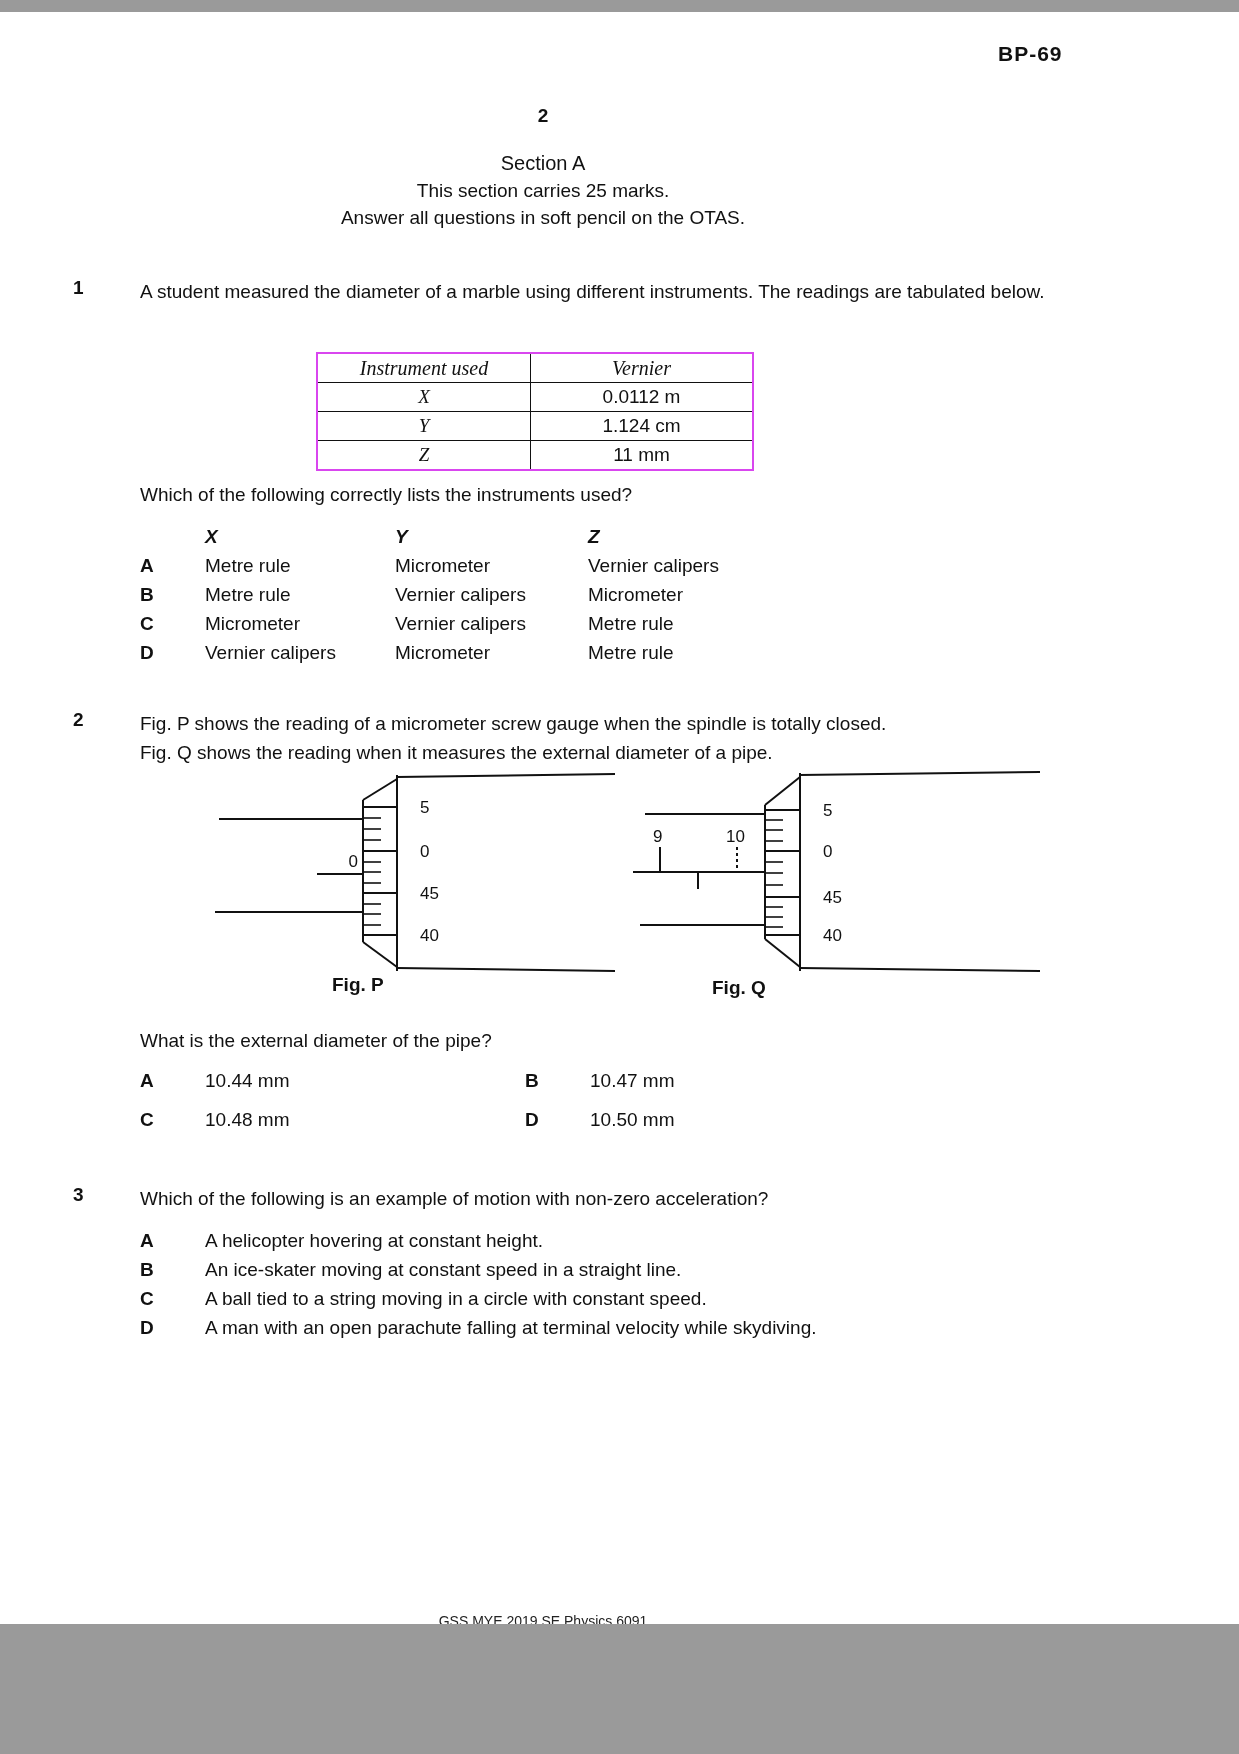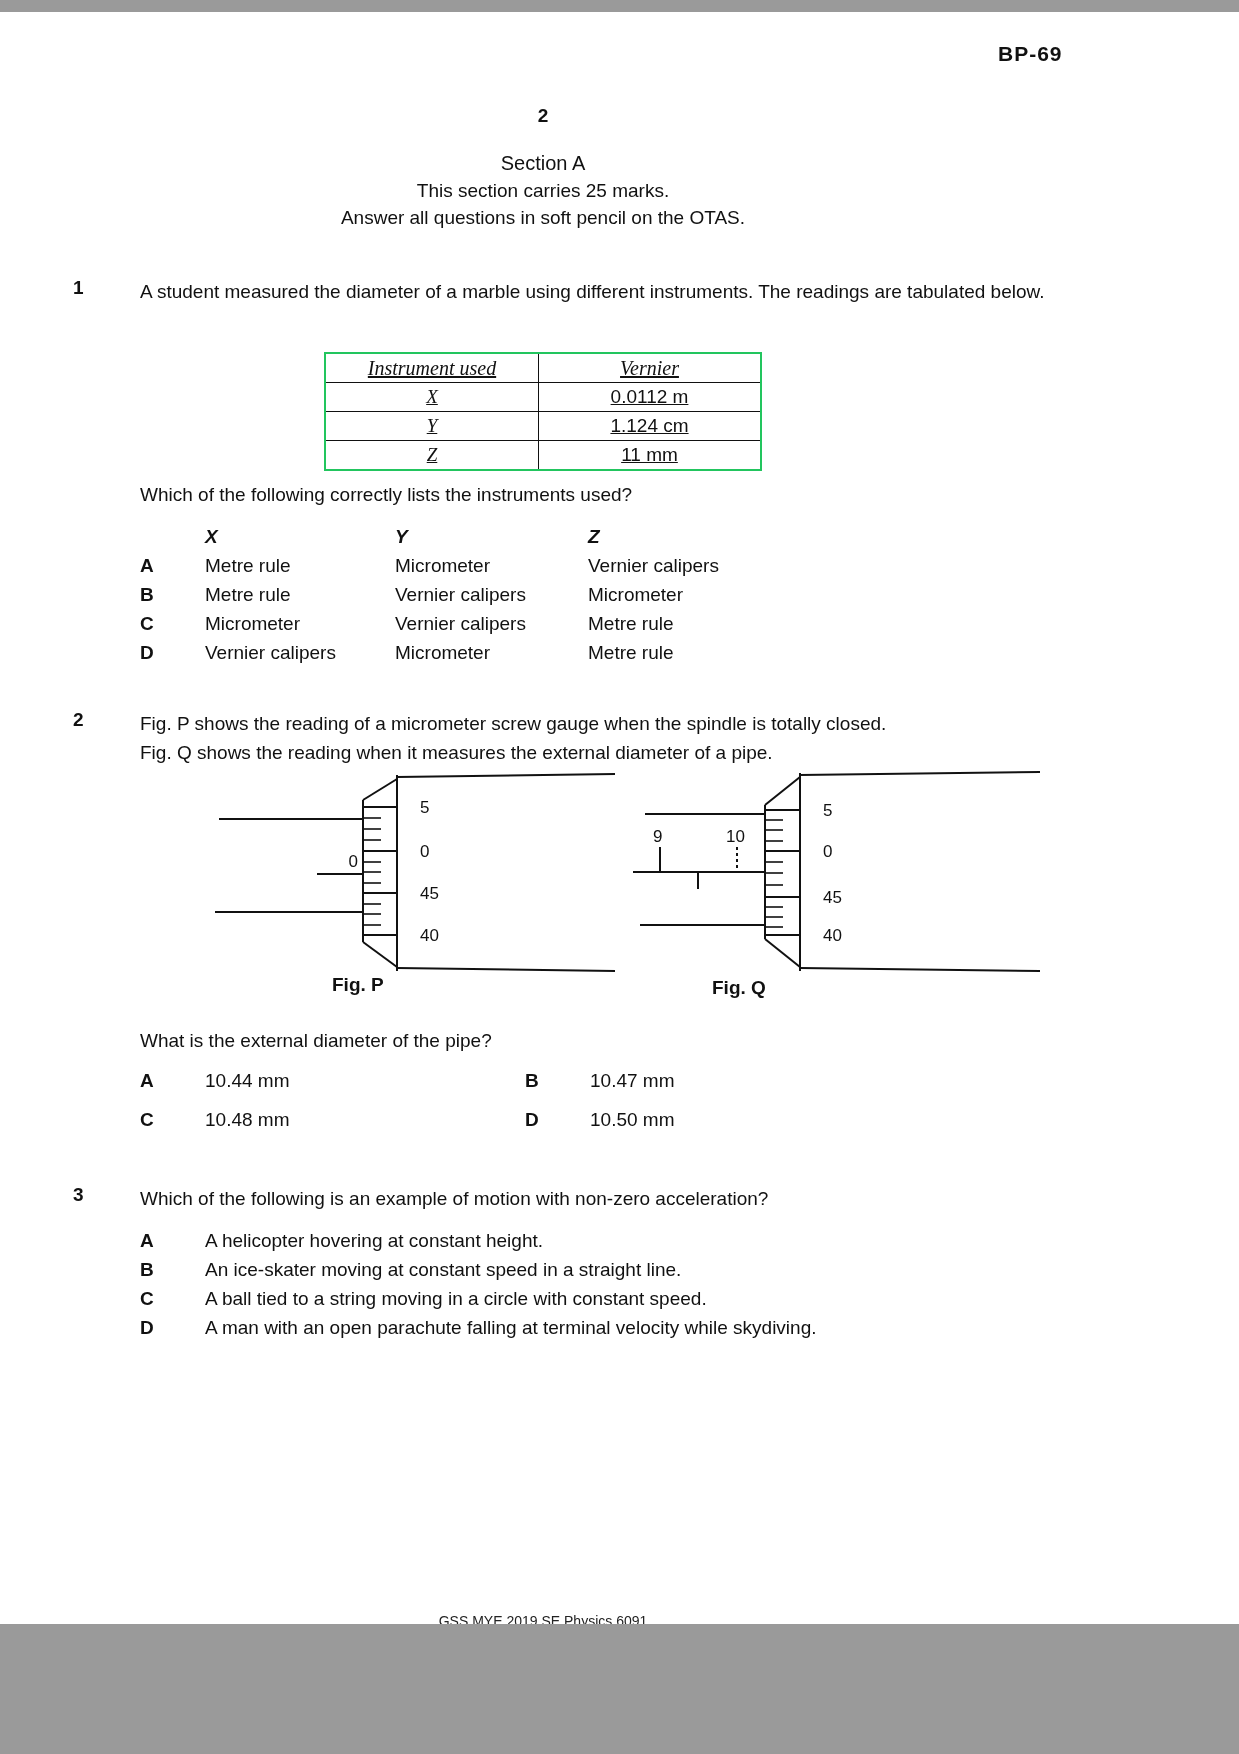--- a/index.html
+++ b/index.html
@@ -16,21 +16,21 @@
   .doc-ref{left:998px;top:30px;font-size:21px;letter-spacing:1px;font-weight:bold;}
   .center-col{left:0;top:0;width:1086px;text-align:center;}
   .pageno{top:93px;font-size:19px;font-weight:bold;}
   .sec-title{top:140px;font-size:20px;font-weight:normal;}
   .sec-sub1{top:168px;font-size:19px;}
   .sec-sub2{top:195px;font-size:19px;}
   .qnum{left:73px;font-size:19px;font-weight:bold;}
   .qbody{left:140px;font-size:19px;line-height:29px;}
 
   
-  .tbl{left:324px;top:340px;border-collapse:collapse;border:2px solid #22c55e;text-decoration:underline;}
+  .tbl{left:316px;top:340px;border-collapse:collapse;border:2px solid #d946ef;}
   .tbl td{border:1.6px solid #111;text-align:center;font-size:19px;padding:2px 8px;height:24px;}
   .tbl .hdr td{font-style:italic;font-family:"Liberation Serif", serif;font-size:20px;}
   .c1{width:196px;} .c2{width:205px;}
 
   
   .optgrid{left:140px;top:514px;display:grid;grid-template-columns:65px 190px 193px 230px;
            font-size:19px;row-gap:7px;}
   .optgrid .hd{font-weight:bold;font-style:italic;}
   .optgrid .lab{font-weight:bold;}
 

